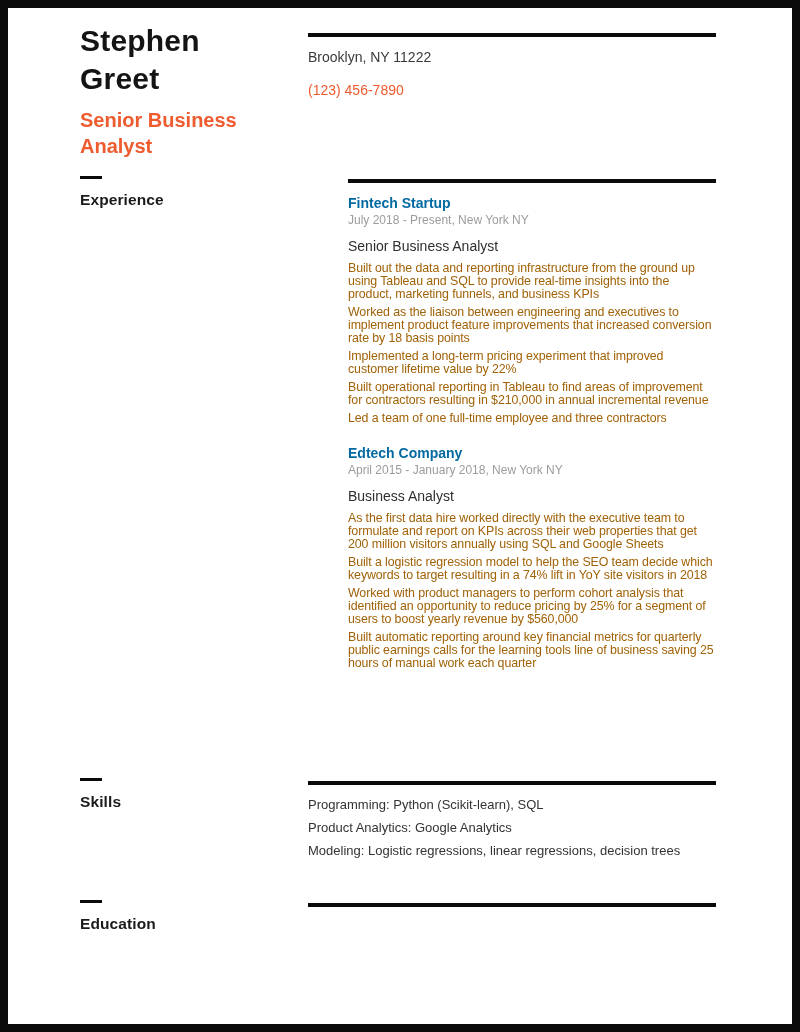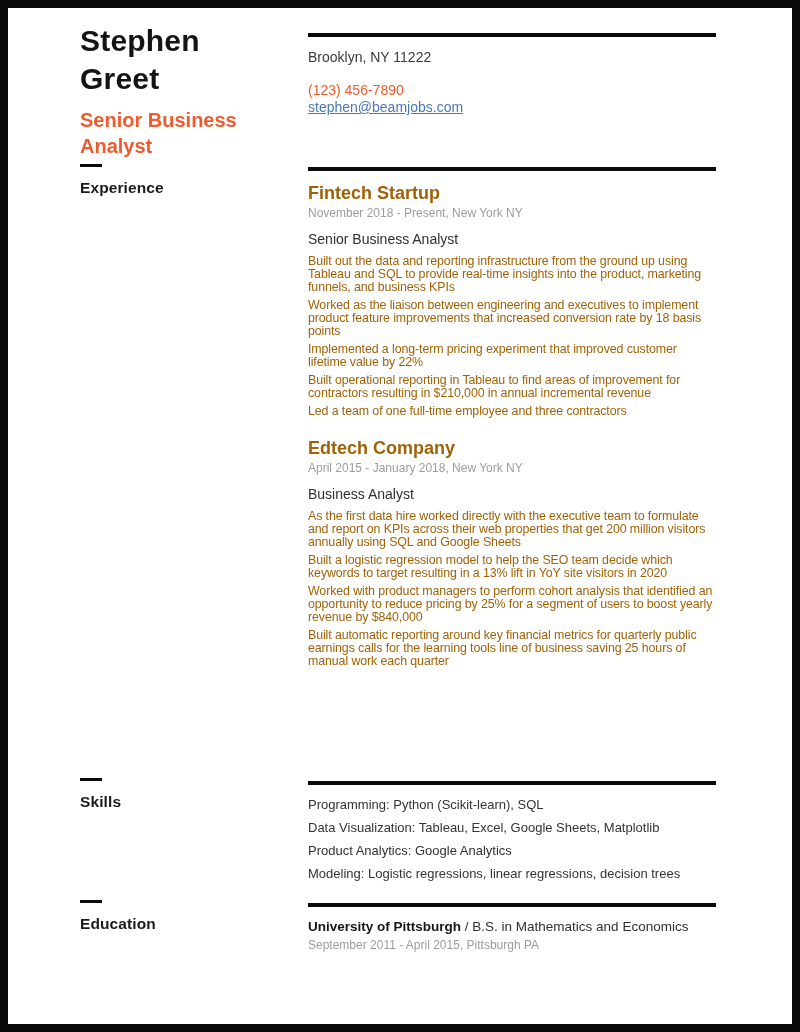--- a/index.html
+++ b/index.html
@@ -43,24 +43,24 @@
     font-size:20px; line-height:26px; font-weight:bold; color:#ee5b2f;
   }
   .contact-line { font-size:14px; line-height:17px; color:#3a3a3a; }
   .contact-location { margin-top:12px; }
   .contact-phone { margin-top:16px; color:#ee5b2f; }
   .contact-line a { color:#4878b5; text-decoration:underline; }
   .contact-group2 { margin-top:14px; }
   .contact-label { color:#ee5b2f; }
 
   
-  .sec-experience { top:148px; }
+  .sec-experience { top:160px;gap:40px; }
   .job { margin-top:12px; }
   .job + .job { margin-top:20px; }
-  .company { font-size:18px; font-weight:bold; color:#a16207; }
+  .company { font-size:14px; font-weight:bold; color:#0369a1; }
   .job-dates { margin-top:2px; font-size:12px; color:#9c9c9c; }
   .job-title { margin-top:11px; font-size:14px; color:#2f2f2f; }
   .bullets { margin-top:8px; }
   .bullets p {
     font-size:12.4px; line-height:13px; color:#a16207;
     letter-spacing:-0.1px; margin-bottom:5px;
   }
 
   
   .sec-skills { top:762px; }
@@ -81,86 +81,76 @@
 
   <div class="section sec-header">
     <div class="col-left">
       <div class="name">Stephen Greet</div>
       <div class="job-headline">Senior Business Analyst</div>
     </div>
     <div class="col-right">
       <div class="rule"></div>
       <div class="contact-line contact-location">Brooklyn, NY 11222</div>
       <div class="contact-line contact-phone">(123) 456-7890</div>
-      <div class="contact-line"><a href="#">stephen@beamjobs.com</a></div>
     </div>
   </div>
 
   <div class="section sec-experience">
     <div class="col-left">
       <div class="dash"></div>
       <div class="section-label">Experience</div>
     </div>
     <div class="col-right">
       <div class="rule"></div>
 
       <div class="job">
         <div class="company">Fintech Startup</div>
-        <div class="job-dates">November 2018 - Present, New York NY</div>
+        <div class="job-dates">July 2018 - Present, New York NY</div>
         <div class="job-title">Senior Business Analyst</div>
         <div class="bullets">
           <p>Built out the data and reporting infrastructure from the ground up using Tableau and SQL to provide real-time insights into the product, marketing funnels, and business KPIs</p>
           <p>Worked as the liaison between engineering and executives to implement product feature improvements that increased conversion rate by 18 basis points</p>
           <p>Implemented a long-term pricing experiment that improved customer lifetime value by 22%</p>
           <p>Built operational reporting in Tableau to find areas of improvement for contractors resulting in $210,000 in annual incremental revenue</p>
           <p>Led a team of one full-time employee and three contractors</p>
         </div>
       </div>
 
       <div class="job">
         <div class="company">Edtech Company</div>
         <div class="job-dates">April 2015 - January 2018, New York NY</div>
         <div class="job-title">Business Analyst</div>
         <div class="bullets">
           <p>As the first data hire worked directly with the executive team to formulate and report on KPIs across their web properties that get 200 million visitors annually using SQL and Google Sheets</p>
-          <p>Built a logistic regression model to help the SEO team decide which keywords to target resulting in a 13% lift in YoY site visitors in 2020</p>
-          <p>Worked with product managers to perform cohort analysis that identified an opportunity to reduce pricing by 25% for a segment of users to boost yearly revenue by $840,000</p>
+          <p>Built a logistic regression model to help the SEO team decide which keywords to target resulting in a 74% lift in YoY site visitors in 2018</p>
+          <p>Worked with product managers to perform cohort analysis that identified an opportunity to reduce pricing by 25% for a segment of users to boost yearly revenue by $560,000</p>
           <p>Built automatic reporting around key financial metrics for quarterly public earnings calls for the learning tools line of business saving 25 hours of manual work each quarter</p>
         </div>
       </div>
     </div>
   </div>
 
   <div class="section sec-skills">
     <div class="col-left">
       <div class="dash"></div>
       <div class="section-label">Skills</div>
     </div>
     <div class="col-right">
       <div class="rule"></div>
       <div class="skills-list">
         <p>Programming: Python (Scikit-learn), SQL</p>
-        <p>Data Visualization: Tableau, Excel, Google Sheets, Matplotlib</p>
         <p>Product Analytics: Google Analytics</p>
         <p>Modeling: Logistic regressions, linear regressions, decision trees</p>
       </div>
     </div>
   </div>
 
   <div class="section sec-education">
     <div class="col-left">
       <div class="dash"></div>
       <div class="section-label">Education</div>
     </div>
     <div class="col-right">
       <div class="rule"></div>
-      <div class="edu">
-        <div class="edu-title">
-          <span class="edu-school">University of Pittsburgh</span>
-          <span>/</span>
-          <span>B.S. in Mathematics and Economics</span>
-        </div>
-        <div class="edu-dates">September 2011 - April 2015, Pittsburgh PA</div>
-      </div>
     </div>
   </div>
 
 </div>
 
 </body></html>

